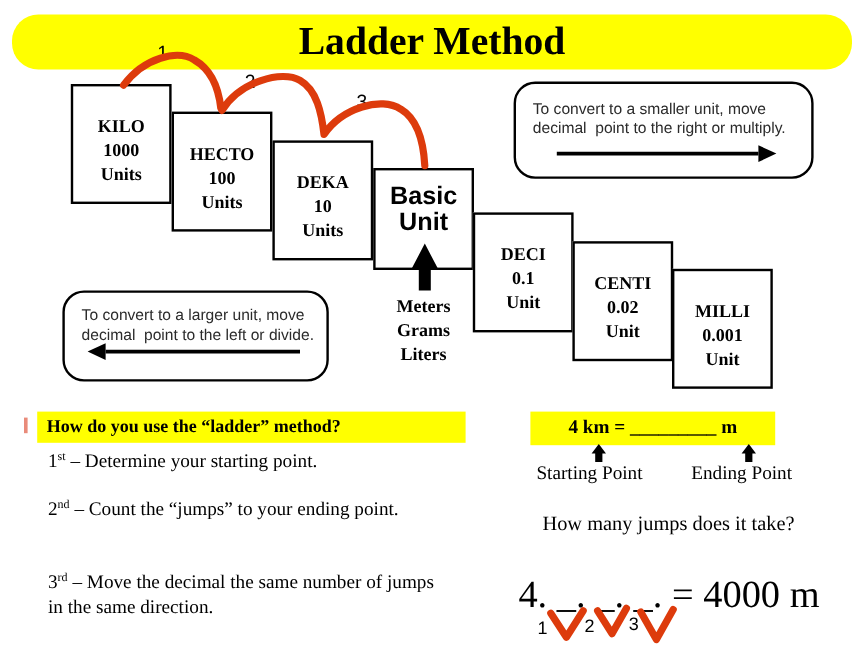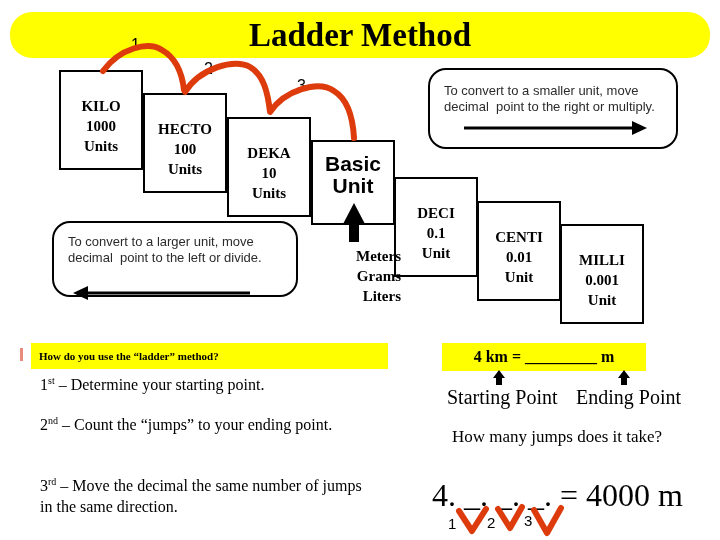--- a/index.html
+++ b/index.html
@@ -16,44 +16,44 @@
        text-align:center;font-weight:bold;color:#000;}
   .box .bline{font-size:15px;line-height:20px;}
   .box.serifbox{padding-top:16px;font-family:"Liberation Serif",serif;}
   .box.serifbox .pad{height:8px;}
   .box.sansbox{font-family:"Liberation Sans",sans-serif;}
   .box.sansbox .bline{font-size:21px;line-height:22px;}
   .box.sansbox .pad{height:11px;}
 
   .jumpnum{position:absolute;font-family:"Liberation Sans",sans-serif;font-size:16px;color:#000;}
 
-  .baseunits{position:absolute;left:305px;top:246px;width:96px;text-align:right;
+  .baseunits{position:absolute;left:305px;top:246px;width:96px;text-align:center;
              font-weight:bold;font-size:15px;line-height:20px;color:#000;}
 
   
   .callout{position:absolute;border:2px solid #000;border-radius:18px;background:#fff;
            font-family:"Liberation Sans",sans-serif;font-size:13px;color:#2b2b2b;}
   .callout .cline{display:block;white-space:pre-wrap;line-height:16px;}
   #callout-smaller{left:428px;top:68px;width:250px;height:81px;padding:13px 0 0 14px;box-sizing:border-box;}
-  #callout-larger{left:52px;top:221px;width:246px;height:76px;padding:11px 0 0 14px;box-sizing:border-box;}
+  #callout-larger{left:52px;top:242px;width:222px;height:76px;padding:11px 0 0 14px;box-sizing:border-box;}
 
   
   .hl-bar{position:absolute;left:31px;top:343px;width:357px;height:26px;background:#ffff00;}
-  .hl-bar .hl-text{font-size:11px;font-weight:bold;line-height:26px;padding-left:8px;color:#000;}
+  .hl-bar .hl-text{font-size:15px;font-weight:bold;line-height:26px;padding-left:8px;color:#000;}
   .step{position:absolute;left:40px;font-size:16px;color:#000;}
   #step-1{top:375px;}
   #step-2{top:415px;}
   #step-3{top:471px;width:332px;line-height:21px;}
   .step sup{font-size:10px;}
 
   
   .hl-bar2{position:absolute;left:442px;top:343px;width:204px;height:28px;background:#ffff00;
            text-align:center;}
   .hl-bar2 .hl-text2{font-size:16px;font-weight:bold;line-height:28px;color:#000;}
-  .pointlabel{position:absolute;top:386px;font-size:20px;color:#000;}
+  .pointlabel{position:absolute;top:386px;font-size:16px;color:#000;}
   #label-start{left:447px;}
   #label-end{left:576px;}
   .question{position:absolute;left:452px;top:427px;font-size:17px;color:#000;}
   .answer{position:absolute;left:432px;top:477px;font-size:32px;color:#000;white-space:nowrap;}
   .vnum{position:absolute;font-family:"Liberation Sans",sans-serif;font-size:15px;color:#000;}
 
   
   #deco{position:absolute;left:0;top:0;width:720px;height:540px;pointer-events:none;}
 </style>
 </head>
@@ -95,21 +95,21 @@
   <div class="box serifbox" style="left:394px;top:177px;">
     <div class="pad"></div>
     <div class="bline">DECI</div>
     <div class="bline">0.1</div>
     <div class="bline">Unit</div>
   </div>
 
   <div class="box serifbox" style="left:477px;top:201px;">
     <div class="pad"></div>
     <div class="bline">CENTI</div>
-    <div class="bline">0.01</div>
+    <div class="bline">0.02</div>
     <div class="bline">Unit</div>
   </div>
 
   <div class="box serifbox" style="left:560px;top:224px;">
     <div class="pad"></div>
     <div class="bline">MILLI</div>
     <div class="bline">0.001</div>
     <div class="bline">Unit</div>
   </div>
 

